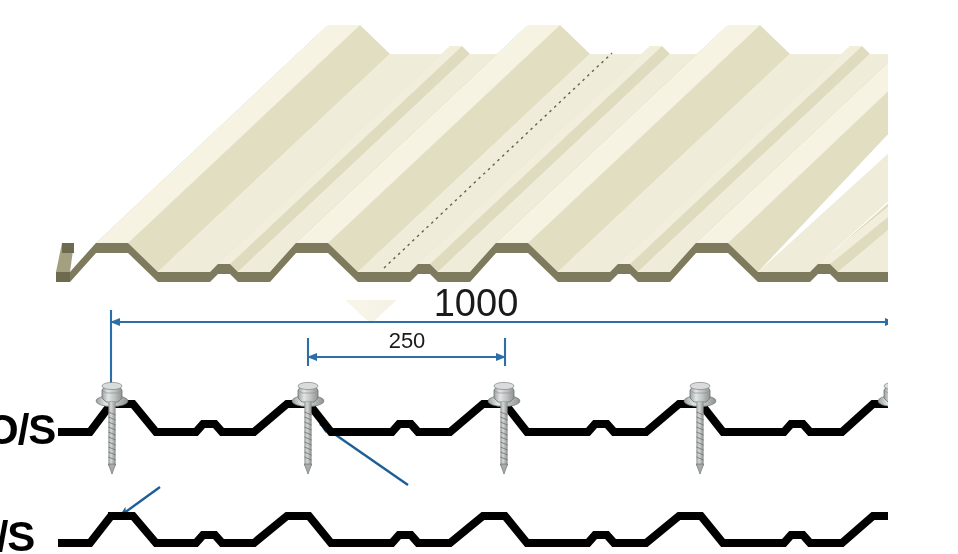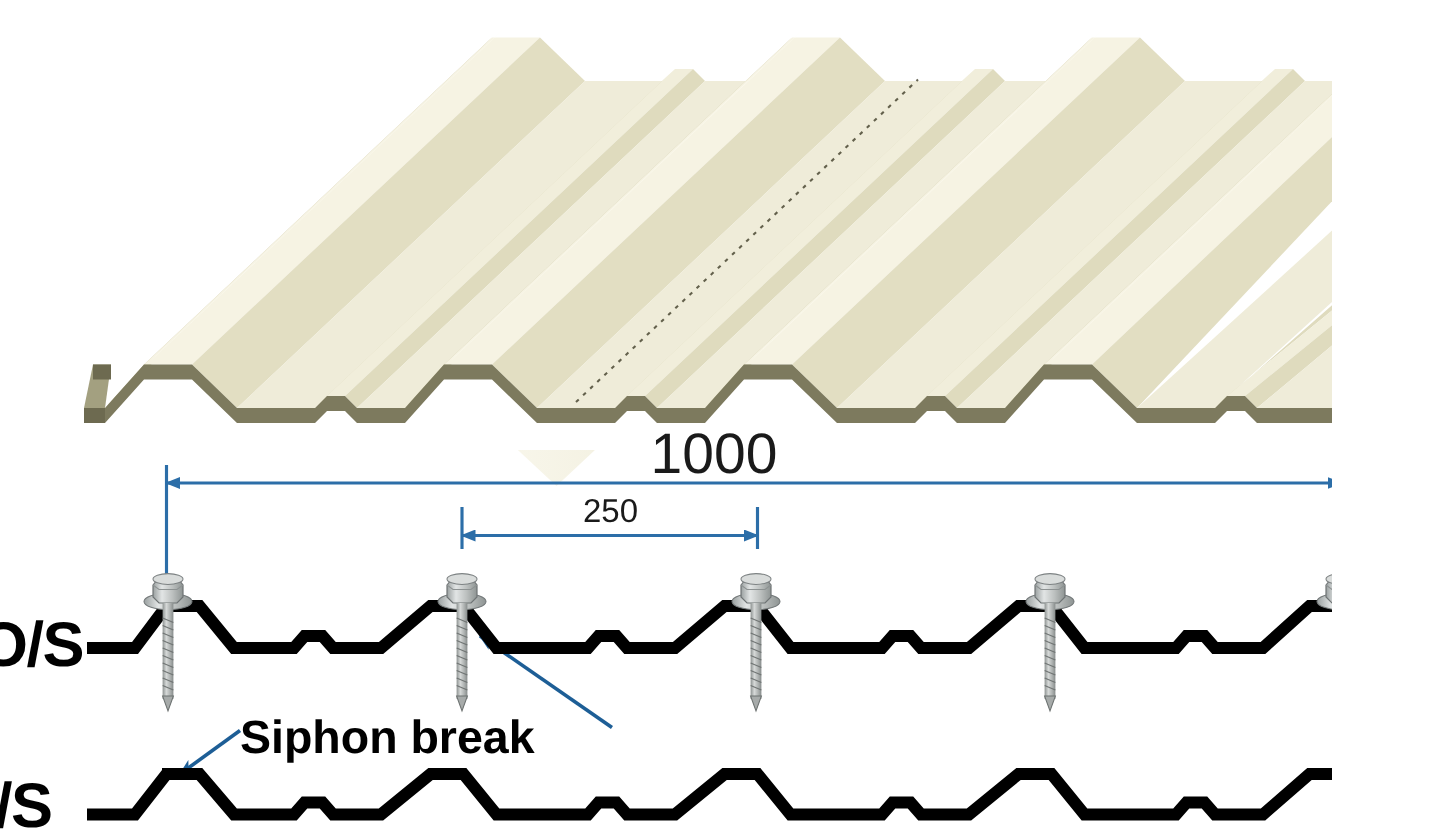--- a/index.html
+++ b/index.html
@@ -356,15 +356,14 @@
   </svg>
 
   <div class="dim-text" style="left:476px; top:284px; transform:translateX(-50%); font-size:38px;">1000</div>
 
   <div class="dim-text" style="left:407px; top:330px; transform:translateX(-50%); font-size:22px;">250</div>
 
   <div class="side-label" style="left:-14px; top:409px; font-size:42px; letter-spacing:-1px;">O/S</div>
 
   <div class="side-label" style="left:-14px; top:516px; font-size:42px; letter-spacing:-1px;">I/S</div>
 
-  <div class="callout-text" style="left:160px; top:476px; font-size:31px;">Siphon break</div>
 
 </div>
 
 </body></html>

